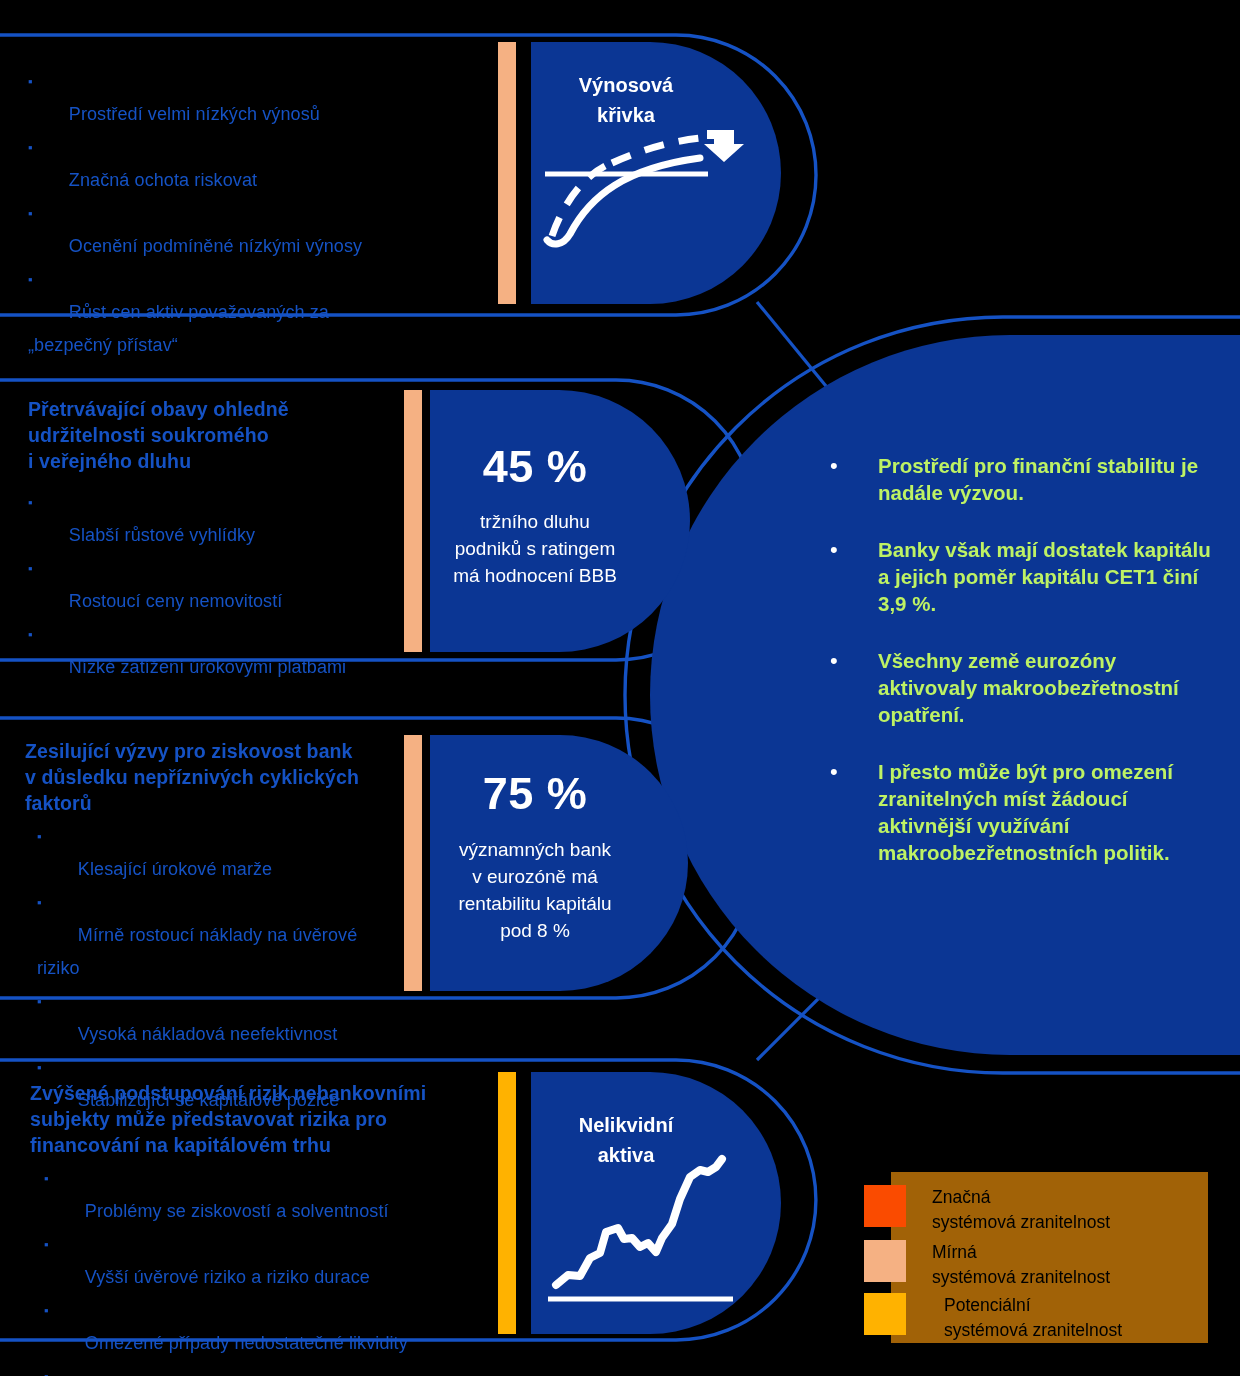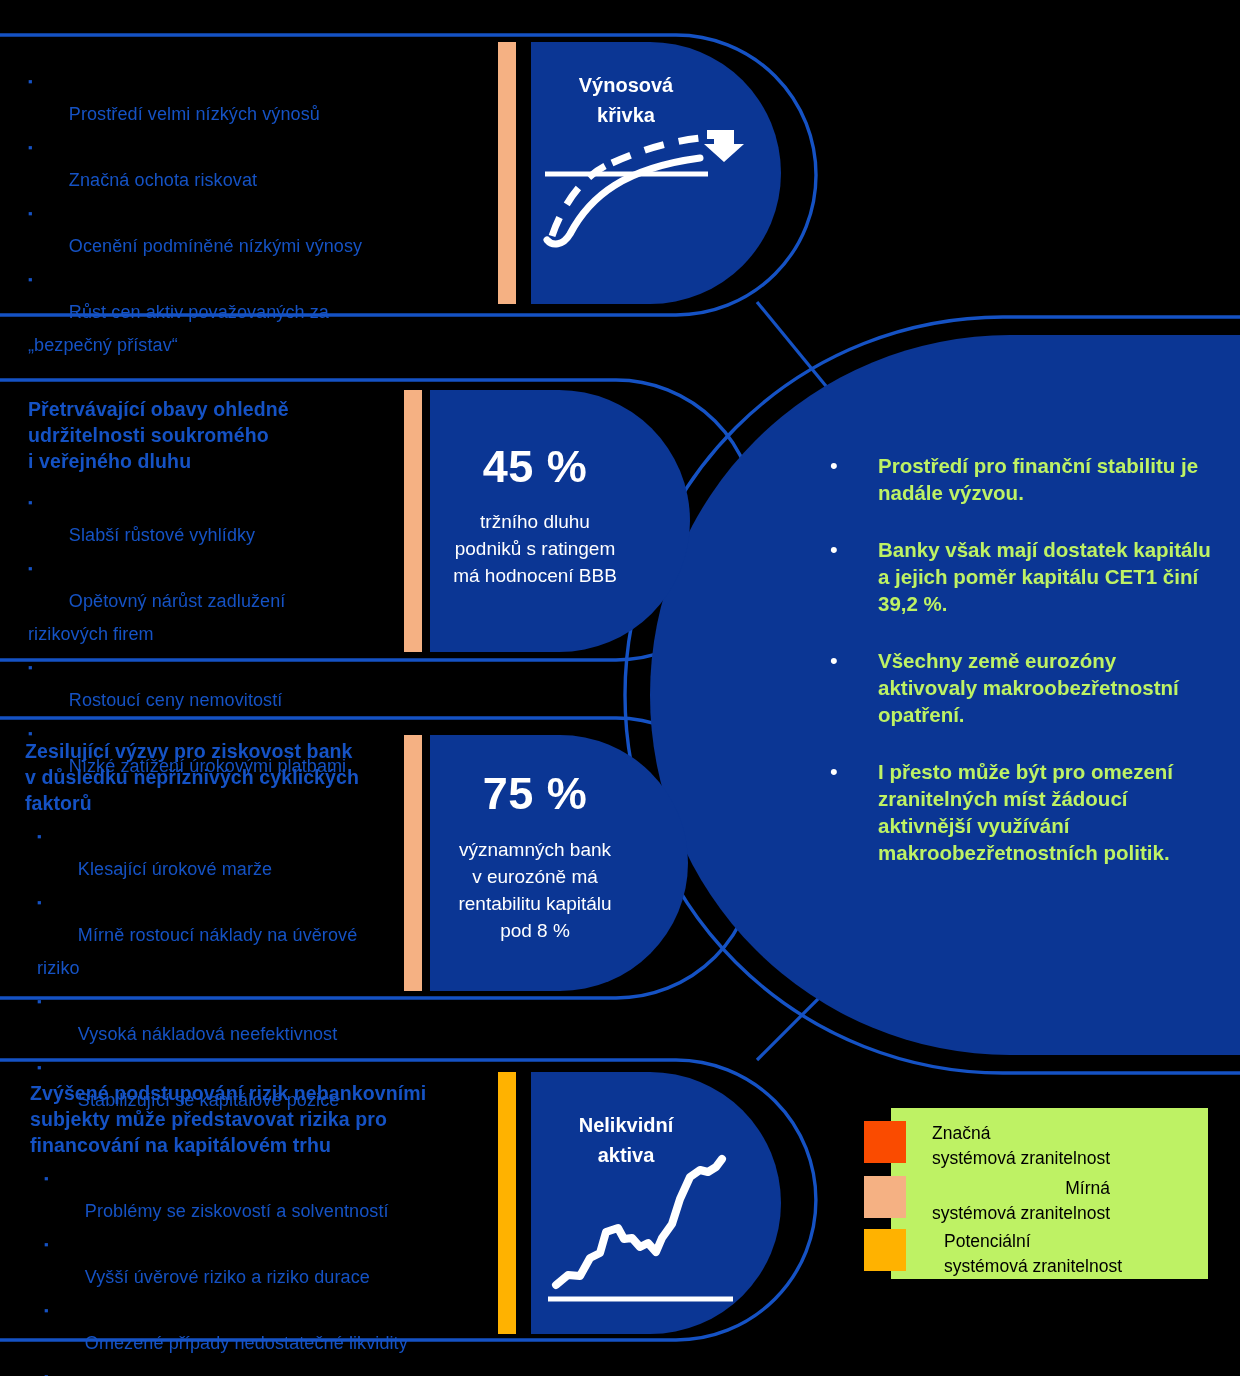--- a/index.html
+++ b/index.html
@@ -48,22 +48,22 @@
     color:#fff;font-size:22px;line-height:27px;width:56px;flex:0 0 56px;
     text-align:left;padding-left:8px;box-sizing:border-box;
   }
   #summary .body{
     color:#bef264;font-weight:bold;font-size:20.5px;line-height:27px;
     flex:1 1 auto;
   }
 
   
   #legend{
-    position:absolute;left:891px;top:1108px;width:317px;height:171px;
-    background:#bef264;
+    position:absolute;left:891px;top:1172px;width:317px;height:171px;
+    background:#a16207;
   }
   #legend .lrow{position:absolute;left:0;display:flex;align-items:flex-start;}
   #legend .sw{
     width:42px;height:42px;flex:0 0 42px;margin-left:-27px;
   }
   #legend .ltxt{
     color:#000;font-size:17.5px;line-height:25px;margin-left:26px;
     white-space:pre-line;
   }
 </style>
@@ -144,23 +144,20 @@
 křivka</div>
 
   <div class="txt" style="left:28px;top:396px;width:400px;">
     <div class="blk-head" style="white-space:pre-line;">Přetrvávající obavy ohledně
 udržitelnosti soukromého
 i veřejného dluhu</div>
     <ul class="blk-list" style="margin-top:12px;">
       <li><span class="bul">▪</span>
         <span>Slabší růstové vyhlídky</span></li>
       <li><span class="bul">▪</span>
-        <span>Opětovný nárůst zadlužení
-rizikových firem</span></li>
-      <li><span class="bul">▪</span>
         <span>Rostoucí ceny nemovitostí</span></li>
       <li><span class="bul">▪</span>
         <span>Nízké zatížení úrokovými platbami</span></li>
     </ul>
   </div>
 
   <div class="pill-big" style="left:430px;top:443px;width:210px;">45 %</div>
   <div class="pill-sub" style="left:425px;top:508px;width:220px;white-space:pre-line;">tržního dluhu
 podniků s ratingem
 má hodnocení BBB</div>
@@ -207,39 +204,39 @@
   <div class="pill-title" style="left:531px;top:1110px;width:190px;white-space:pre-line;">Nelikvidní
 aktiva</div>
 
   <div id="summary">
     <div class="row">
       <div class="dot">•</div>
       <div class="body">Prostředí pro finanční stabilitu je nadále výzvou.</div>
     </div>
     <div class="row">
       <div class="dot">•</div>
-      <div class="body">Banky však mají dostatek kapitálu a jejich poměr kapitálu CET1 činí 39,2 %.</div>
+      <div class="body">Banky však mají dostatek kapitálu a jejich poměr kapitálu CET1 činí 3,9 %.</div>
     </div>
     <div class="row">
       <div class="dot">•</div>
       <div class="body">Všechny země eurozóny aktivovaly makroobezřetnostní opatření.</div>
     </div>
     <div class="row">
       <div class="dot">•</div>
       <div class="body">I přesto může být pro omezení zranitelných míst žádoucí aktivnější využívání makroobezřetnostních politik.</div>
     </div>
   </div>
 
   <div id="legend">
     <div class="lrow" style="top:13px;">
       <div class="sw" style="background:#FA4B00;"></div>
       <div class="ltxt">Značná
 systémová zranitelnost</div>
     </div>
-    <div class="lrow" style="top:68px;text-align:right;">
+    <div class="lrow" style="top:68px;">
       <div class="sw" style="background:#F5B183;"></div>
       <div class="ltxt">Mírná
 systémová zranitelnost</div>
     </div>
     <div class="lrow" style="top:121px;gap:12px;">
       <div class="sw" style="background:#FFB200;"></div>
       <div class="ltxt">Potenciální
 systémová zranitelnost</div>
     </div>
   </div>

